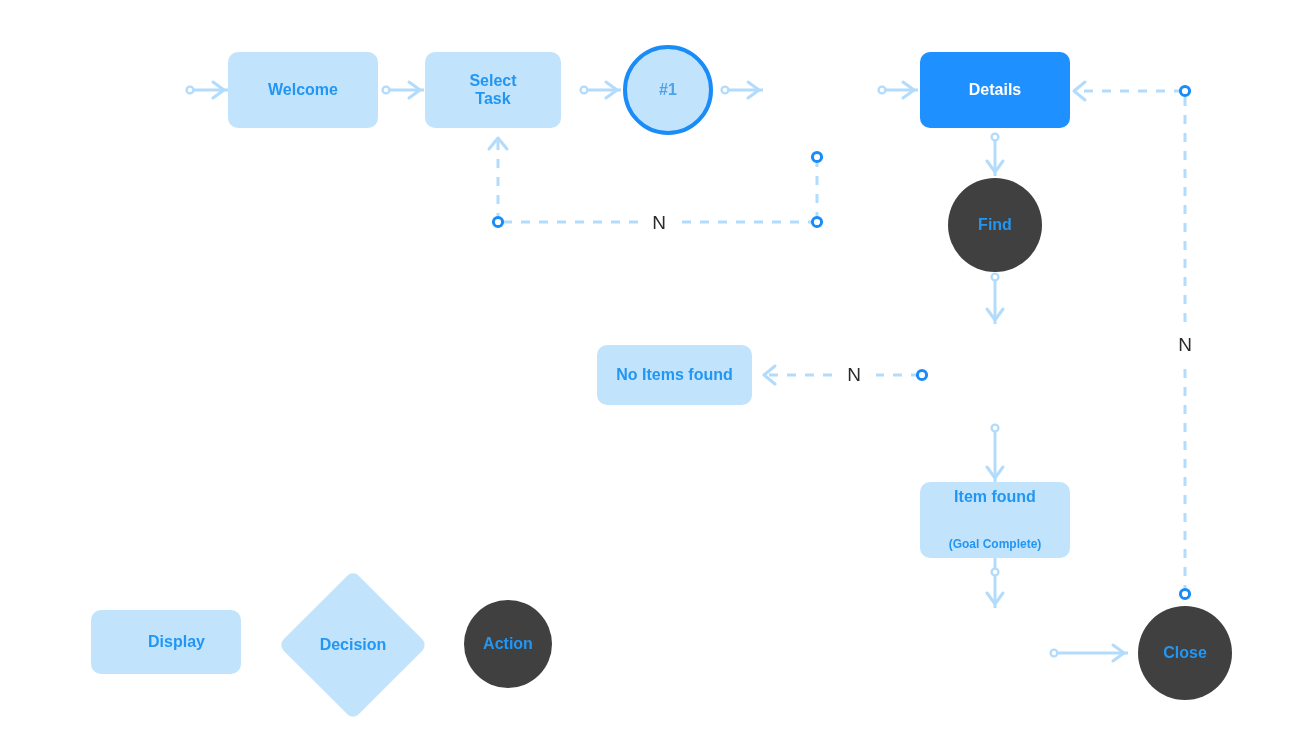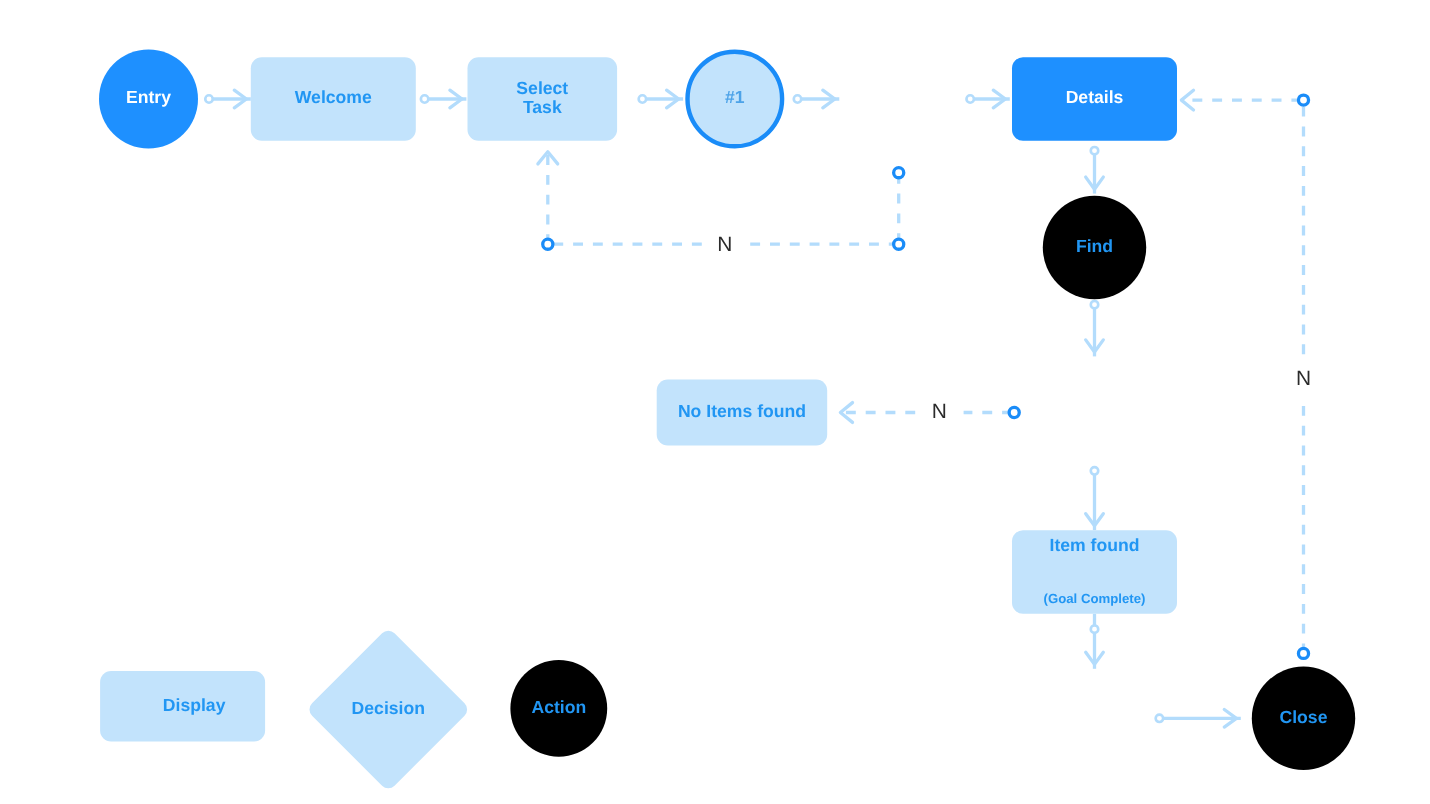--- a/index.html
+++ b/index.html
@@ -41,21 +41,21 @@
     font-weight: bold;
     font-size: 16px;
   }
   .rect.solid {
     background: #1e90ff;
     color: #ffffff;
     justify-content: center;
   }
   .circle {
     border-radius: 50%;
-    background: #000000;
+    background: #404040;
     color: #2196f3;
     font-weight: bold;
     font-size: 16px;
   }
   .circle.solid {
     background: #1e90ff;
     color: #ffffff;
   }
   .circle.ringed {
     background: #c2e3fc;
@@ -197,23 +197,20 @@
     <g>
       <line x1="1185" y1="594" x2="1185" y2="368" stroke="#b3dcfc" stroke-width="3" stroke-dasharray="9 9"></line>
       <line x1="1185" y1="322" x2="1185" y2="91" stroke="#b3dcfc" stroke-width="3" stroke-dasharray="9 9"></line>
       <line x1="1183" y1="91" x2="1078" y2="91" stroke="#b3dcfc" stroke-width="3" stroke-dasharray="9 9"></line>
       <path d="M1085,82 L1074,91 L1085,100" fill="none" stroke="#b3dcfc" stroke-width="3" stroke-linecap="round" stroke-linejoin="round"></path>
       <circle cx="1185" cy="594" r="4.6" fill="#ffffff" stroke="#1a8cf8" stroke-width="3"></circle>
       <circle cx="1185" cy="91" r="4.6" fill="#ffffff" stroke="#1a8cf8" stroke-width="3"></circle>
     </g>
   </svg>
 
-  <div class="node circle solid" style="left:90px; top:45px; width:90px; height:90px;">
-    <span>Entry</span>
-  </div>
 
   <div class="node rect" style="left:228px; top:52px; width:150px; height:76px;">
     <span>Welcome</span>
   </div>
 
   <div class="node rect" style="left:425px; top:52px; width:136px; height:76px;">
     <span>
       <span>Select</span><br>
       <span>Task</span>
     </span>

